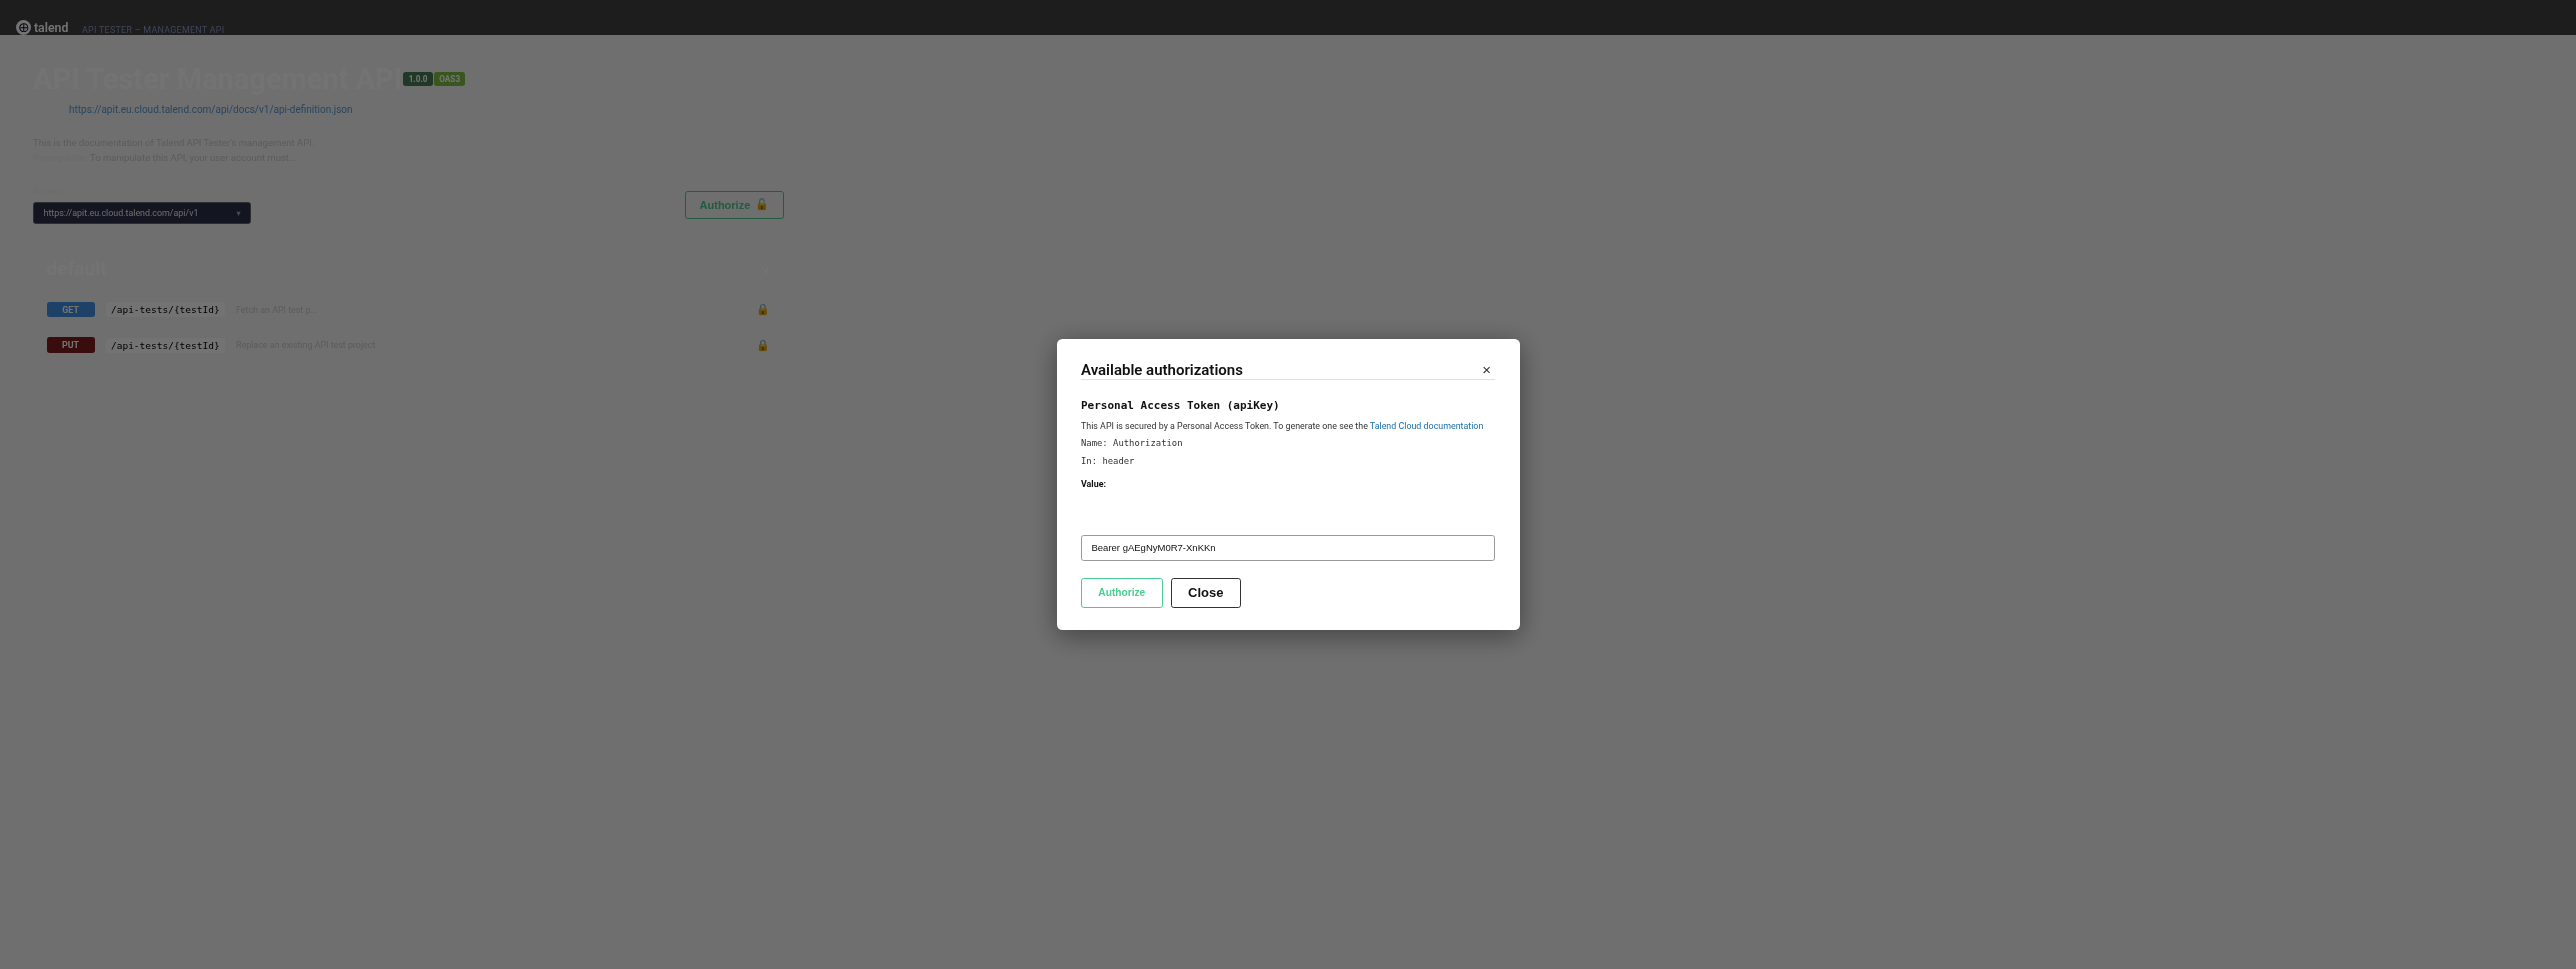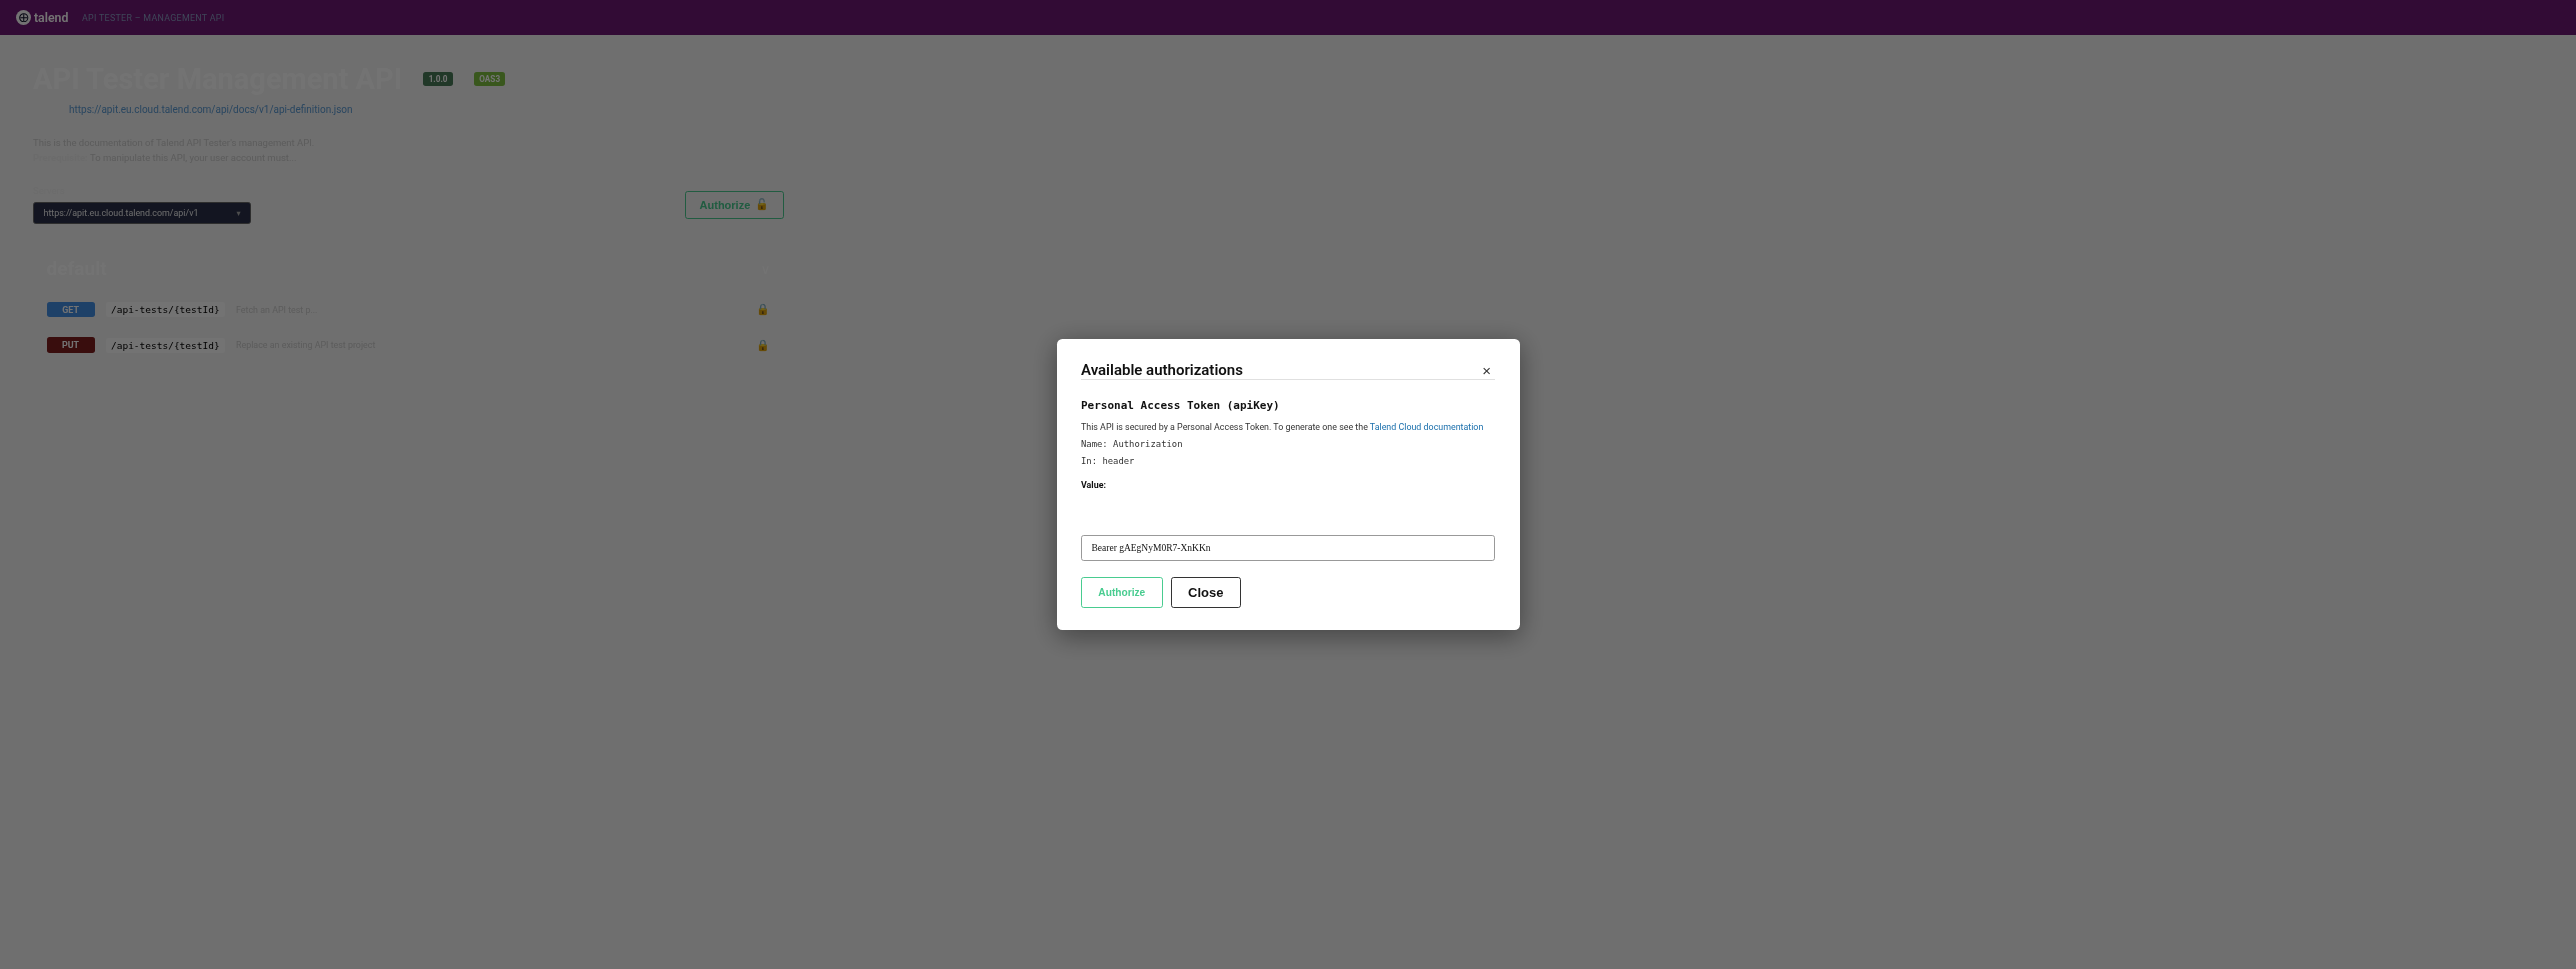--- a/index.html
+++ b/index.html
@@ -5,24 +5,24 @@
     * { box-sizing: border-box; margin: 0; padding: 0; }
     body {
       font-family: -apple-system, BlinkMacSystemFont, 'Segoe UI', Roboto, sans-serif;
       background: #1a1f3a;
       min-height: 100vh;
       position: relative;
     }
 
     
     .navbar {
-      background: #701a75;
+      background: #404040;
       height: 35px;
       display: flex;
-      align-items: center;
+      align-items: flex-end;
       padding: 0 16.3px;
       gap: 13.6px;
     }
     .navbar-logo {
       display: flex;
       align-items: center;
       gap: 4.1px;
     }
     .talend-logo {
       color: #fff;
@@ -61,21 +61,21 @@
     .page-content {
       padding: 27px 33px;
       max-width: 817px;
       position: relative;
       z-index: 1;
     }
 
     .page-header {
       display: flex;
       align-items: center;
-      gap: 21px;
+      gap: 1px;
       margin-bottom: 8.2px;
     }
 
     .page-title {
       font-size: 29px;
       font-weight: 700;
       color: #fff;
     }
 
     .badge {
@@ -323,21 +323,21 @@
       margin-bottom: 5.4px;
     }
 
     .modal-input {
       width: 100%;
       border: 0.7px solid #999;
       border-radius: 2.7px;
       padding: 6.8px 9.5px;
       font-size: 9.5px;
       color: #111;
-      font-family: Liberation Serif, serif;
+      font-family: Liberation Sans, sans-serif;
       outline: none;
       margin-top: 40px;
     }
 
     .modal-footer {
       display: flex;
       gap: 8.2px;
       margin-top: 16.3px;
     }
 

